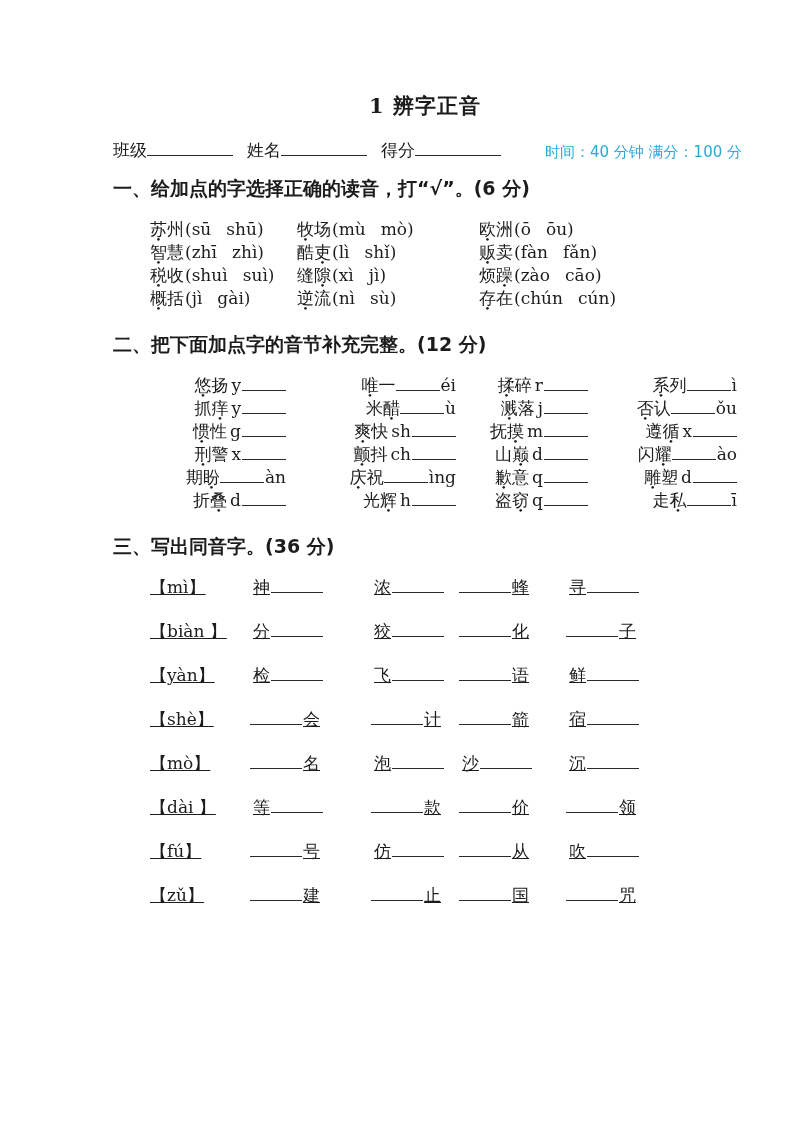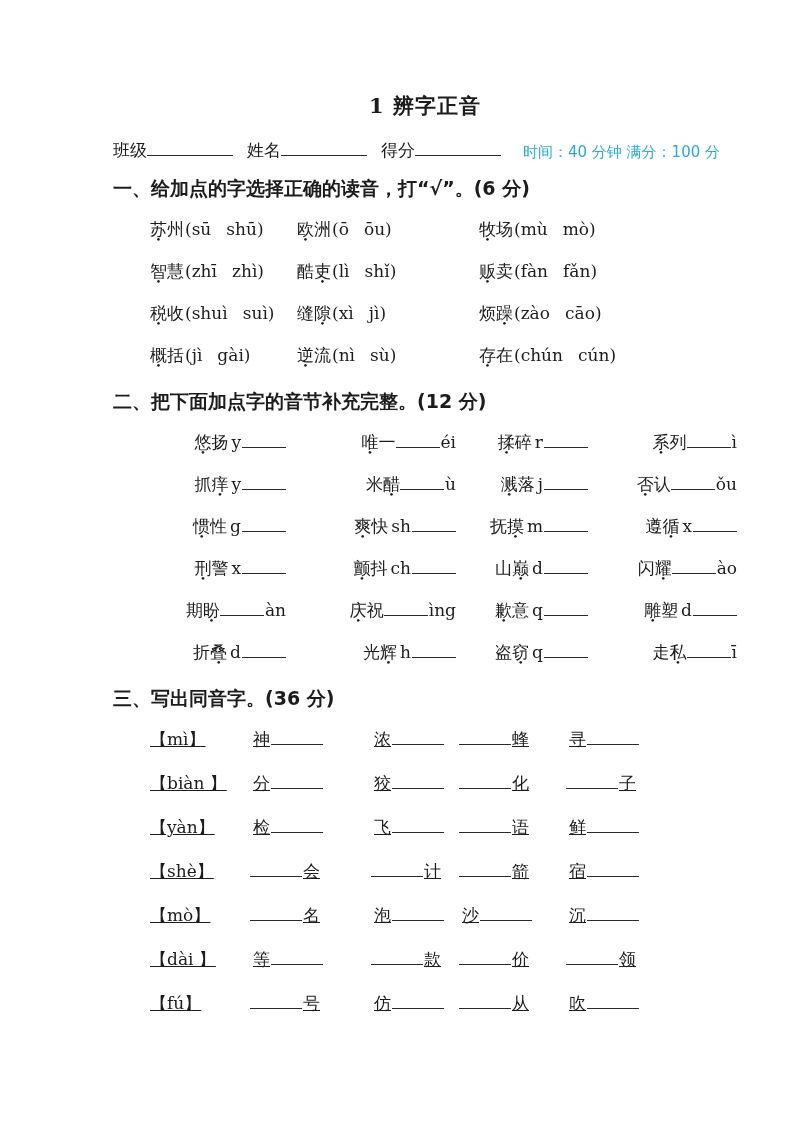--- a/index.html
+++ b/index.html
@@ -34,31 +34,31 @@
     display:inline-block;
     border-bottom:1.5px solid #2a2a2a;
     height:16px;
     vertical-align:baseline;
   }
   .b-hdr{width:86px;}
   .b-sm{width:44px;}
   .b-md{width:52px;}
   .meta{
     font-size:15px;
-    margin-left:8px;
+    margin-left:30px;
     font-family:"DejaVu Sans","Liberation Sans",sans-serif;
     text-align:right;
   }
   .sec-heading{
     font-family:"DejaVu Sans","Liberation Sans",sans-serif;
     font-weight:700;
     font-size:19px;
     margin:14px 0 16px 0;
   }
-  .grid{margin-left:37px;display:grid;row-gap:19px;margin-bottom:22px;}
+  .grid{margin-left:37px;display:grid;margin-bottom:22px;}
   .g1{grid-template-columns:147px 182px 1fr;}
   .g2{grid-template-columns:136px 170px 132px 1fr;text-align:right;}
   .g3{grid-template-columns:100px 121px 88px 107px 1fr;row-gap:21px;text-decoration:underline;}
   .item{line-height:23px;white-space:nowrap;}
   .char{position:relative;display:inline-block;}
   .char.dotted::after{
     content:"•";
     position:absolute;
     left:50%;
     transform:translateX(-50%);
@@ -91,22 +91,22 @@
     <span class="info-field">
       <span>得分</span>
         <span class="blank b-hdr"></span>
     </span>
     <span class="meta" style="color: rgb(41, 169, 217);">时间：40 分钟 满分：100 分</span>
   </div>
 
   <div class="sec-heading">一、给加点的字选择正确的读音，打“√”。(6 分)</div>
   <div class="grid g1" id="grid-s1">
       <div class="item"><span class="word"><span class="char dotted">苏</span><span class="char">州</span></span><span class="paren">(<span class="opt">sū</span><span class="opt-gap"></span><span class="opt">shū</span>)</span></div>
+      <div class="item"><span class="word"><span class="char dotted">牧</span><span class="char">场</span></span><span class="paren">(<span class="opt">mù</span><span class="opt-gap"></span><span class="opt">mò</span>)</span></div>
       <div class="item"><span class="word"><span class="char dotted">欧</span><span class="char">洲</span></span><span class="paren">(<span class="opt">ō</span><span class="opt-gap"></span><span class="opt">ōu</span>)</span></div>
-      <div class="item"><span class="word"><span class="char dotted">牧</span><span class="char">场</span></span><span class="paren">(<span class="opt">mù</span><span class="opt-gap"></span><span class="opt">mò</span>)</span></div>
       <div class="item"><span class="word"><span class="char dotted">智</span><span class="char">慧</span></span><span class="paren">(<span class="opt">zhī</span><span class="opt-gap"></span><span class="opt">zhì</span>)</span></div>
       <div class="item"><span class="word"><span class="char">酷</span><span class="char dotted">吏</span></span><span class="paren">(<span class="opt">lì</span><span class="opt-gap"></span><span class="opt">shǐ</span>)</span></div>
       <div class="item"><span class="word"><span class="char dotted">贩</span><span class="char">卖</span></span><span class="paren">(<span class="opt">fàn</span><span class="opt-gap"></span><span class="opt">fǎn</span>)</span></div>
       <div class="item"><span class="word"><span class="char dotted">税</span><span class="char">收</span></span><span class="paren">(<span class="opt">shuì</span><span class="opt-gap"></span><span class="opt">suì</span>)</span></div>
       <div class="item"><span class="word"><span class="char">缝</span><span class="char dotted">隙</span></span><span class="paren">(<span class="opt">xì</span><span class="opt-gap"></span><span class="opt">jì</span>)</span></div>
       <div class="item"><span class="word"><span class="char">烦</span><span class="char dotted">躁</span></span><span class="paren">(<span class="opt">zào</span><span class="opt-gap"></span><span class="opt">cāo</span>)</span></div>
       <div class="item"><span class="word"><span class="char dotted">概</span><span class="char">括</span></span><span class="paren">(<span class="opt">jì</span><span class="opt-gap"></span><span class="opt">gài</span>)</span></div>
       <div class="item"><span class="word"><span class="char dotted">逆</span><span class="char">流</span></span><span class="paren">(<span class="opt">nì</span><span class="opt-gap"></span><span class="opt">sù</span>)</span></div>
       <div class="item"><span class="word"><span class="char dotted">存</span><span class="char">在</span></span><span class="paren">(<span class="opt">chún</span><span class="opt-gap"></span><span class="opt">cún</span>)</span></div>
     </div>

